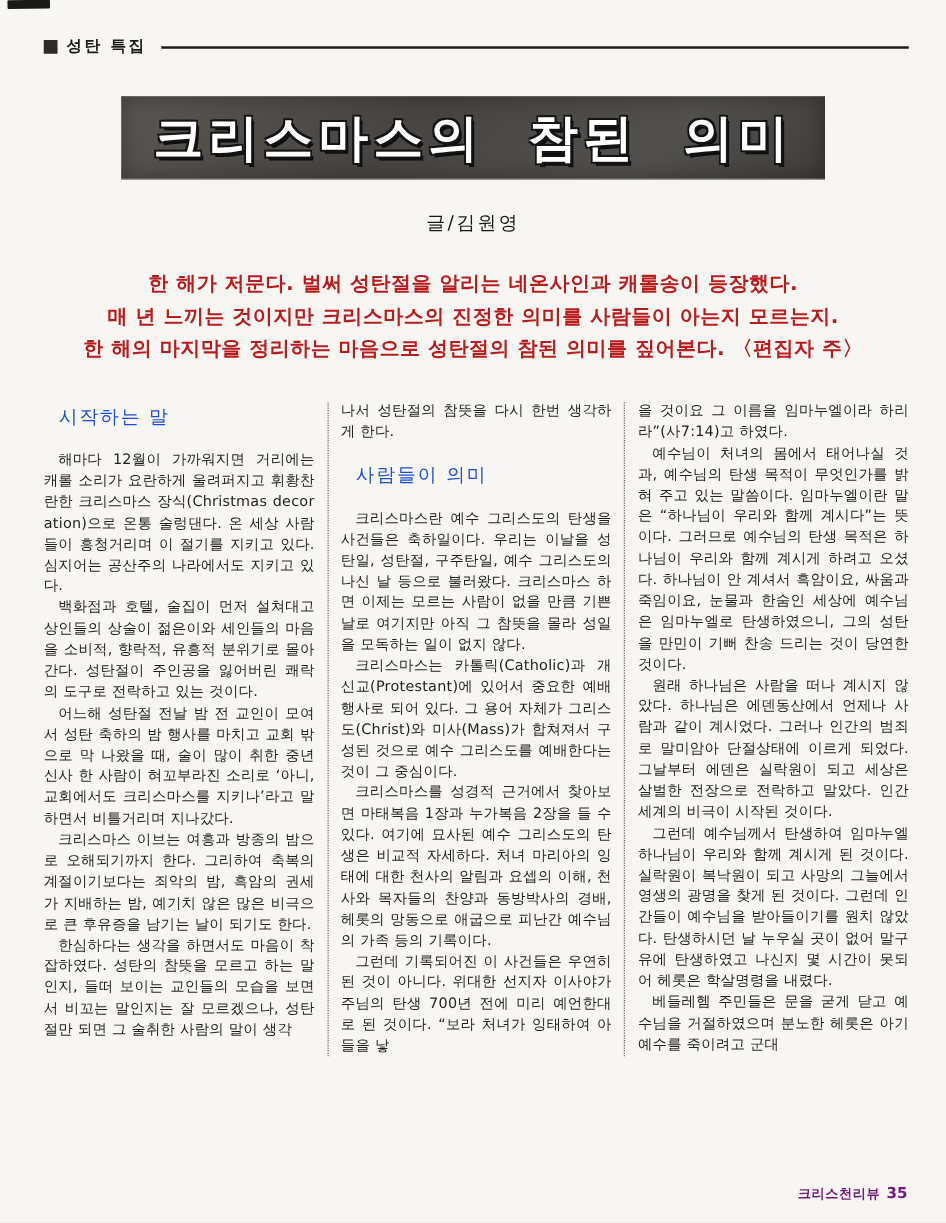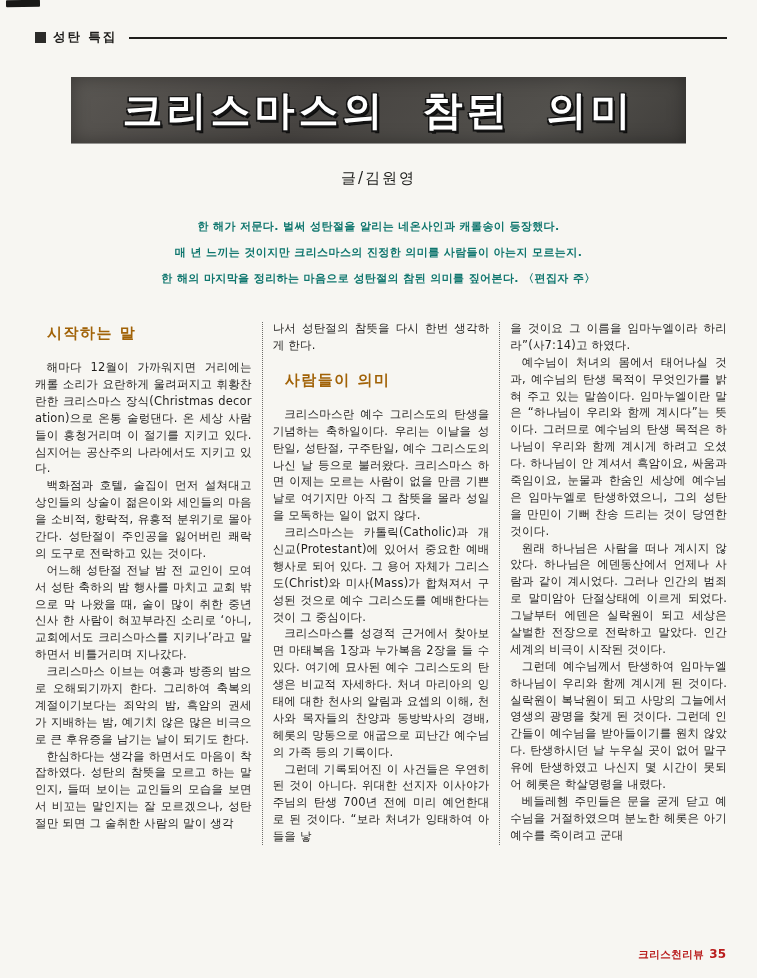--- a/index.html
+++ b/index.html
@@ -22,21 +22,21 @@
   .kicker-row{
     display:flex;align-items:center;
     margin:0 30px 0 35px;height:15px;
   }
   .kicker{display:flex;align-items:center;gap:7px;flex:0 0 auto;}
   .kicker-square{width:11px;height:11px;background:#2c2b29;display:inline-block;}
   .kicker-label{font-size:12.5px;font-weight:bold;letter-spacing:2px;color:#1c1b19;}
   .kicker-rule{flex:1 1 auto;height:2px;background:#1f1e1c;margin-left:12px;}
   
   .title-banner{
-    width:615px;height:66px;
+    width:563px;height:66px;
     margin:32px auto 0;
     background:linear-gradient(135deg,#5a5753 0%,#474441 40%,#52504c 75%,#403e3b 100%);
     box-shadow:inset 0 0 18px rgba(0,0,0,.35), 0 1px 0 rgba(0,0,0,.4);
     display:flex;align-items:center;justify-content:center;
   }
   .title-banner h1{
     margin:0;
     font-size:40px;font-weight:bold;
     color:#ffffff;
     letter-spacing:4px;word-spacing:18px;
@@ -49,56 +49,56 @@
   
   .byline{
     margin-top:26px;
     text-align:center;
     font-size:15px;font-weight:normal;letter-spacing:2px;color:#181816;
   }
   
   .editor-note{
     margin-top:26px;
     text-align:center;
-    font-size:11px;font-weight:bold;
-    line-height:26px;letter-spacing:.4px;color:#0f766e;
+    font-size:16px;font-weight:bold;
+    line-height:26px;letter-spacing:.4px;color:#b91c1c;
   }
   .editor-note p{margin:0;}
   
   .columns{
     display:flex;
     margin:28px 30px 0 35px;
     align-items:stretch;
   }
   .col{
     flex:1 1 0;
     font-size:11.5px;
     line-height:1.47;
     text-align:justify;
     word-break:break-all;
     color:#201f1d;
     letter-spacing:.2px;
   }
   .col p{margin:0;text-indent:1em;}
   .col p.cont{text-indent:0;}
   .col h2{
-    font-size:15px;font-weight:bold;
+    font-size:15px;font-weight:normal;
     margin:2px 0 15px;text-indent:.8em;
-    letter-spacing:1.5px;color:#a16207;
+    letter-spacing:1.5px;color:#1d4ed8;
   }
   .col h2.mid{margin:15px 0 15px;}
   .divider{
     width:0;flex:0 0 auto;
     border-left:1px dotted #6c6b68;
     margin:2px 10px 0 10px;
   }
   
   .page-footer{
     position:absolute;right:31px;bottom:16px;
-    display:flex;align-items:baseline;gap:5px;color:#b91c1c;text-align:right;
+    display:flex;align-items:baseline;gap:5px;color:#701a75;text-align:right;
   }
   .magazine-name{font-size:10.5px;font-weight:bold;letter-spacing:.5px;}
   .page-number{font-size:12px;font-weight:bold;}
 </style>
 </head>
 <body>
 
 <div class="page">
 
   <div class="scan-artifact"></div>
@@ -132,21 +132,21 @@
       <p>어느해 성탄절 전날 밤 전 교인이 모여서 성탄 축하의 밤 행사를 마치고 교회 밖으로 막 나왔을 때, 술이 많이 취한 중년신사 한 사람이 혀꼬부라진 소리로 ‘아니, 교회에서도 크리스마스를 지키나’라고 말하면서 비틀거리며 지나갔다.</p>
       <p>크리스마스 이브는 여흥과 방종의 밤으로 오해되기까지 한다. 그리하여 축복의 계절이기보다는 죄악의 밤, 흑암의 권세가 지배하는 밤, 예기치 않은 많은 비극으로 큰 후유증을 남기는 날이 되기도 한다.</p>
       <p>한심하다는 생각을 하면서도 마음이 착잡하였다. 성탄의 참뜻을 모르고 하는 말인지, 들떠 보이는 교인들의 모습을 보면서 비꼬는 말인지는 잘 모르겠으나, 성탄절만 되면 그 술취한 사람의 말이 생각</p>
     </section>
 
     <div class="divider"></div>
 
     <section class="col">
       <p class="cont">나서 성탄절의 참뜻을 다시 한번 생각하게 한다.</p>
       <h2 class="mid">사람들이 의미</h2>
-      <p>크리스마스란 예수 그리스도의 탄생을 기념하는 축하일이다. 우리는 이날을 성탄일, 성탄절, 구주탄일, 예수 그리스도의 나신 날 등으로 불러왔다. 크리스마스 하면 이제는 모르는 사람이 없을 만큼 기쁜 날로 여기지만 아직 그 참뜻을 몰라 성일을 모독하는 일이 없지 않다.</p>
+      <p>크리스마스란 예수 그리스도의 탄생을 사건들은 축하일이다. 우리는 이날을 성탄일, 성탄절, 구주탄일, 예수 그리스도의 나신 날 등으로 불러왔다. 크리스마스 하면 이제는 모르는 사람이 없을 만큼 기쁜 날로 여기지만 아직 그 참뜻을 몰라 성일을 모독하는 일이 없지 않다.</p>
       <p>크리스마스는 카톨릭(Catholic)과 개신교(Protestant)에 있어서 중요한 예배 행사로 되어 있다. 그 용어 자체가 그리스도(Christ)와 미사(Mass)가 합쳐져서 구성된 것으로 예수 그리스도를 예배한다는 것이 그 중심이다.</p>
       <p>크리스마스를 성경적 근거에서 찾아보면 마태복음 1장과 누가복음 2장을 들 수 있다. 여기에 묘사된 예수 그리스도의 탄생은 비교적 자세하다. 처녀 마리아의 잉태에 대한 천사의 알림과 요셉의 이해, 천사와 목자들의 찬양과 동방박사의 경배, 헤롯의 망동으로 애굽으로 피난간 예수님의 가족 등의 기록이다.</p>
       <p>그런데 기록되어진 이 사건들은 우연히 된 것이 아니다. 위대한 선지자 이사야가 주님의 탄생 700년 전에 미리 예언한대로 된 것이다. “보라 처녀가 잉태하여 아들을 낳</p>
     </section>
 
     <div class="divider"></div>
 
     <section class="col">
       <p class="cont">을 것이요 그 이름을 임마누엘이라 하리라”(사7:14)고 하였다.</p>
       <p>예수님이 처녀의 몸에서 태어나실 것과, 예수님의 탄생 목적이 무엇인가를 밝혀 주고 있는 말씀이다. 임마누엘이란 말은 “하나님이 우리와 함께 계시다”는 뜻이다. 그러므로 예수님의 탄생 목적은 하나님이 우리와 함께 계시게 하려고 오셨다. 하나님이 안 계셔서 흑암이요, 싸움과 죽임이요, 눈물과 한숨인 세상에 예수님은 임마누엘로 탄생하였으니, 그의 성탄을 만민이 기뻐 찬송 드리는 것이 당연한 것이다.</p>

